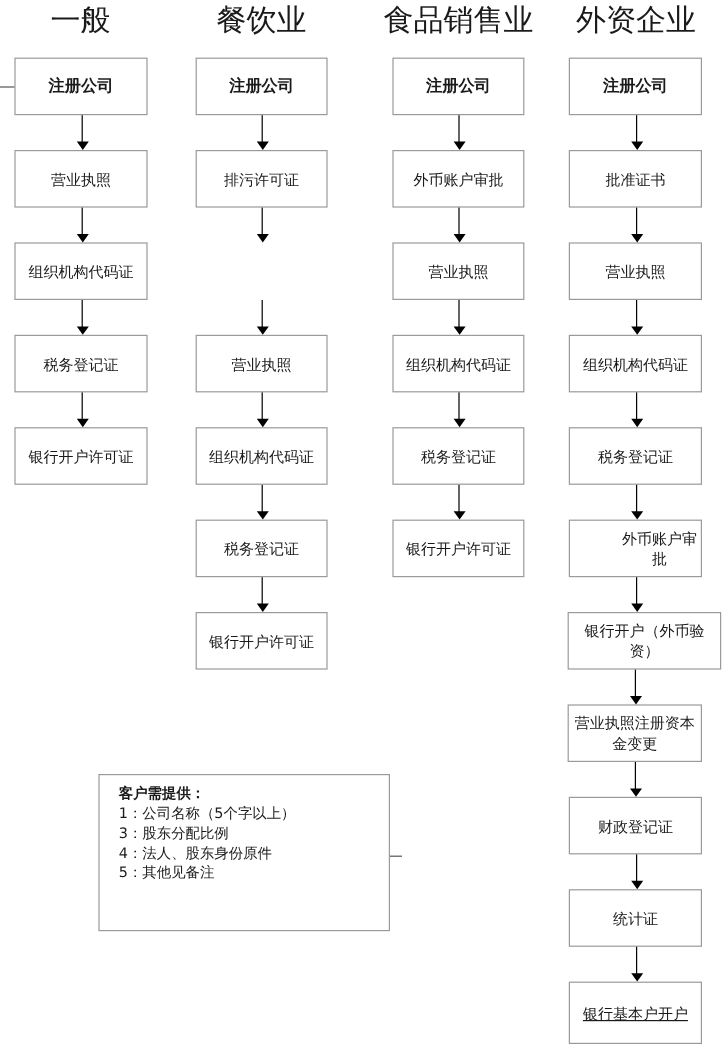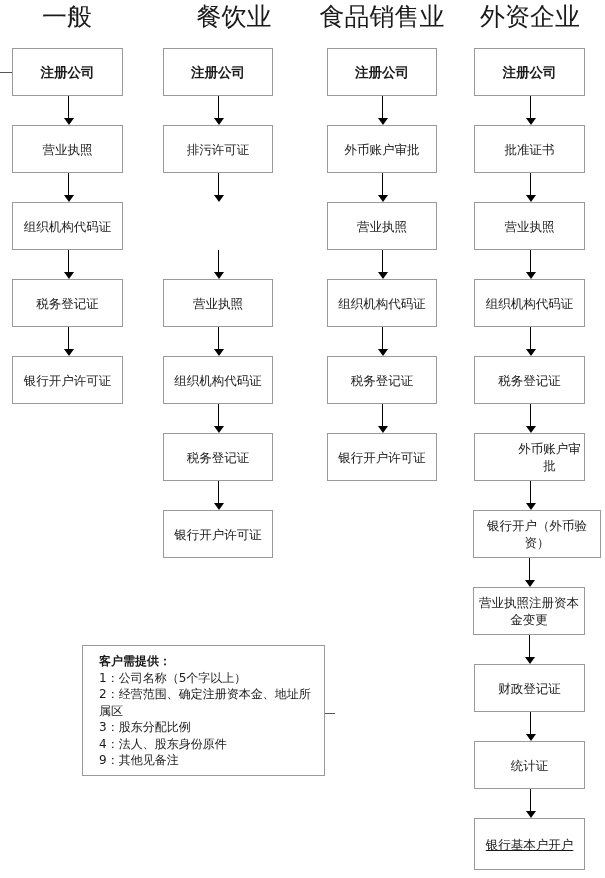--- a/index.html
+++ b/index.html
@@ -96,21 +96,21 @@
     <div class="node" style="left: 12px; top: 279px; width: 111px; height: 48px;">税务登记证</div>
     <div class="node" style="left: 12px; top: 356px; width: 111px; height: 48px;">银行开户许可证</div>
     <div class="connector" style="left: 68px; top: 96px; height: 25px;"></div>
     <div class="arrowhead" style="left: 64px; top: 118px;"></div>
     <div class="connector" style="left: 68px; top: 173px; height: 25px;"></div>
     <div class="arrowhead" style="left: 64px; top: 195px;"></div>
     <div class="connector" style="left: 68px; top: 250px; height: 25px;"></div>
     <div class="arrowhead" style="left: 64px; top: 272px;"></div>
     <div class="connector" style="left: 68px; top: 327px; height: 25px;"></div>
     <div class="arrowhead" style="left: 64px; top: 349px;"></div>
-    <div class="col-header" style="left: 144px; top: 2px; width: 180px;">餐饮业</div>
+    <div class="col-header" style="left: 128px; top: 2px; width: 180px;">餐饮业</div>
     <div class="node first" style="left: 163px; top: 48px; width: 110px; height: 48px;">注册公司</div>
     <div class="node" style="left: 163px; top: 125px; width: 110px; height: 48px;">排污许可证</div>
     <div class="node" style="left: 163px; top: 279px; width: 110px; height: 48px;">营业执照</div>
     <div class="node" style="left: 163px; top: 356px; width: 110px; height: 48px;">组织机构代码证</div>
     <div class="node" style="left: 163px; top: 433px; width: 110px; height: 48px;">税务登记证</div>
     <div class="node" style="left: 163px; top: 510px; width: 110px; height: 48px;">银行开户许可证</div>
     <div class="connector" style="left: 218px; top: 96px; height: 25px;"></div>
     <div class="arrowhead" style="left: 214px; top: 118px;"></div>
     <div class="connector" style="left: 218px; top: 173px; height: 25px;"></div>
     <div class="arrowhead" style="left: 214px; top: 195px;"></div>
@@ -168,19 +168,18 @@
     <div class="connector" style="left: 529px; top: 635px; height: 25px;"></div>
     <div class="arrowhead" style="left: 525px; top: 657px;"></div>
     <div class="connector" style="left: 530px; top: 712px; height: 25px;"></div>
     <div class="arrowhead" style="left: 526px; top: 734px;"></div>
     <div class="connector" style="left: 530px; top: 789px; height: 25px;"></div>
     <div class="arrowhead" style="left: 526px; top: 811px;"></div>
     <div class="stub" style="left: 0px; top: 72px; width: 12px;"></div>
     <div class="notebox" style="left: 82px; top: 645px; width: 243px; height: 131px; padding-left: 16px;">
       <span class="note-title">客户需提供：</span>
       <span class="note-line">1：公司名称（5个字以上）</span>
-      <span class="note-line">2：经营范围、确定注册资本金、地址所属区</span>
       <span class="note-line">3：股东分配比例</span>
       <span class="note-line">4：法人、股东身份原件</span>
-      <span class="note-line">9：其他见备注</span>
+      <span class="note-line">5：其他见备注</span>
     </div>
     <div class="stub" style="left: 325px; top: 713px; width: 10px;"></div>
   </div>
 
 </body></html>

